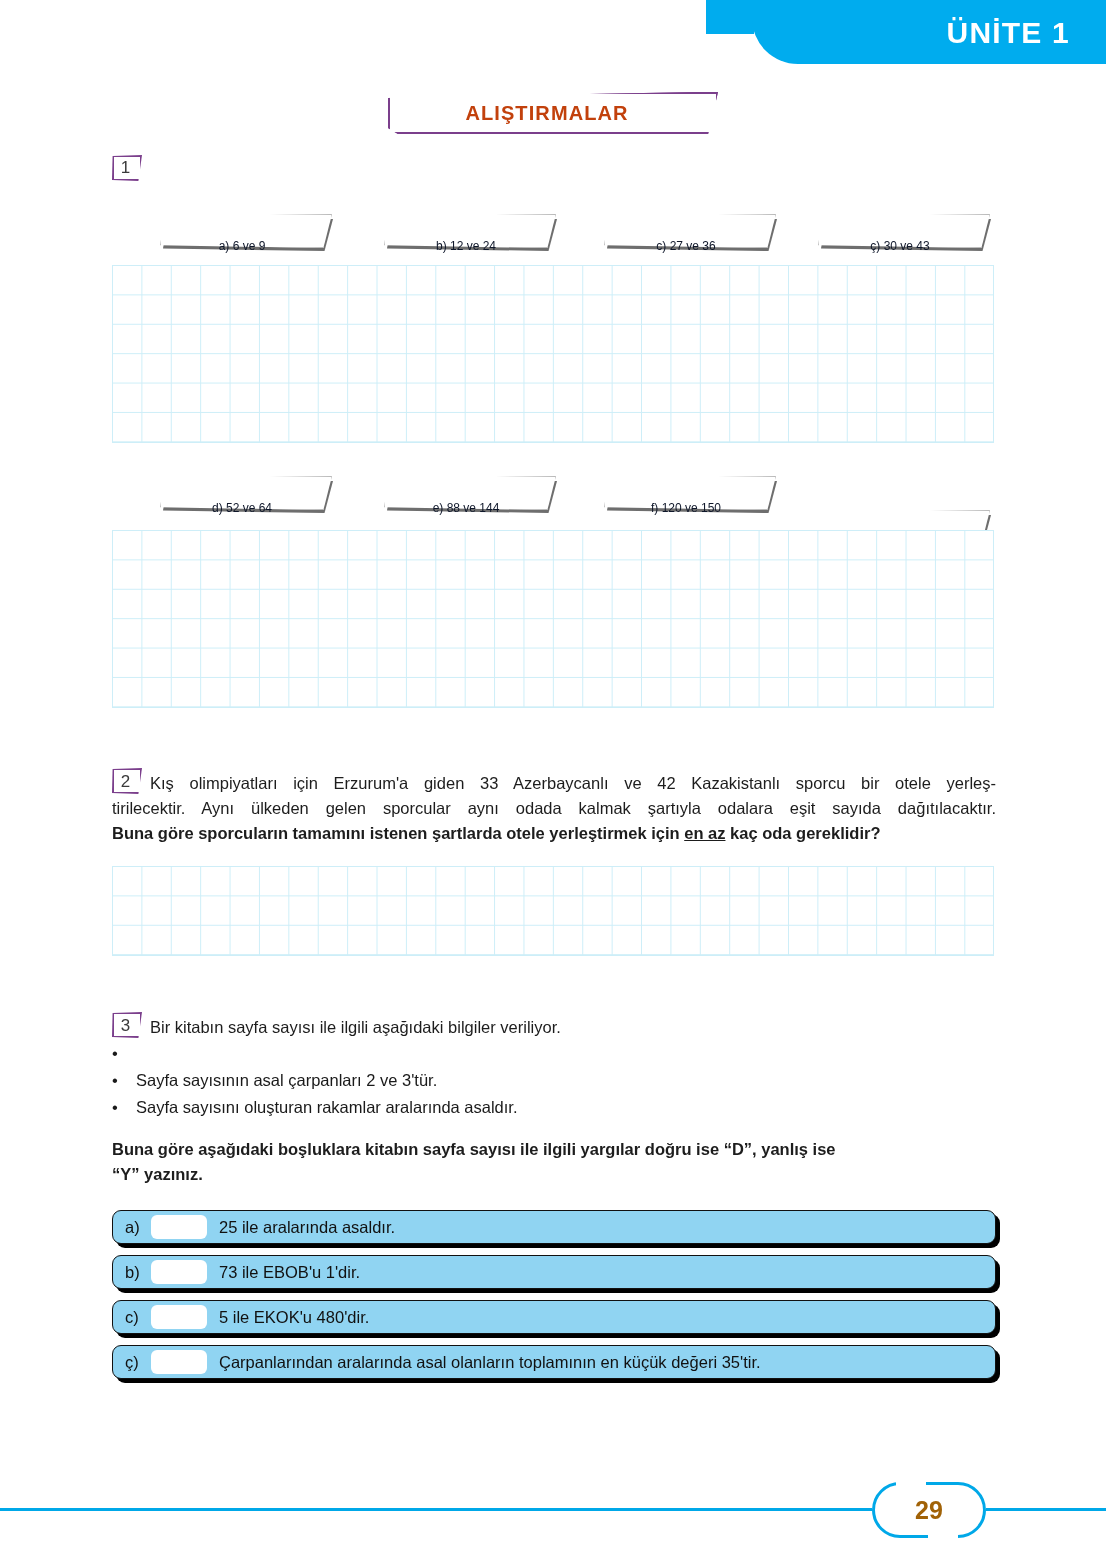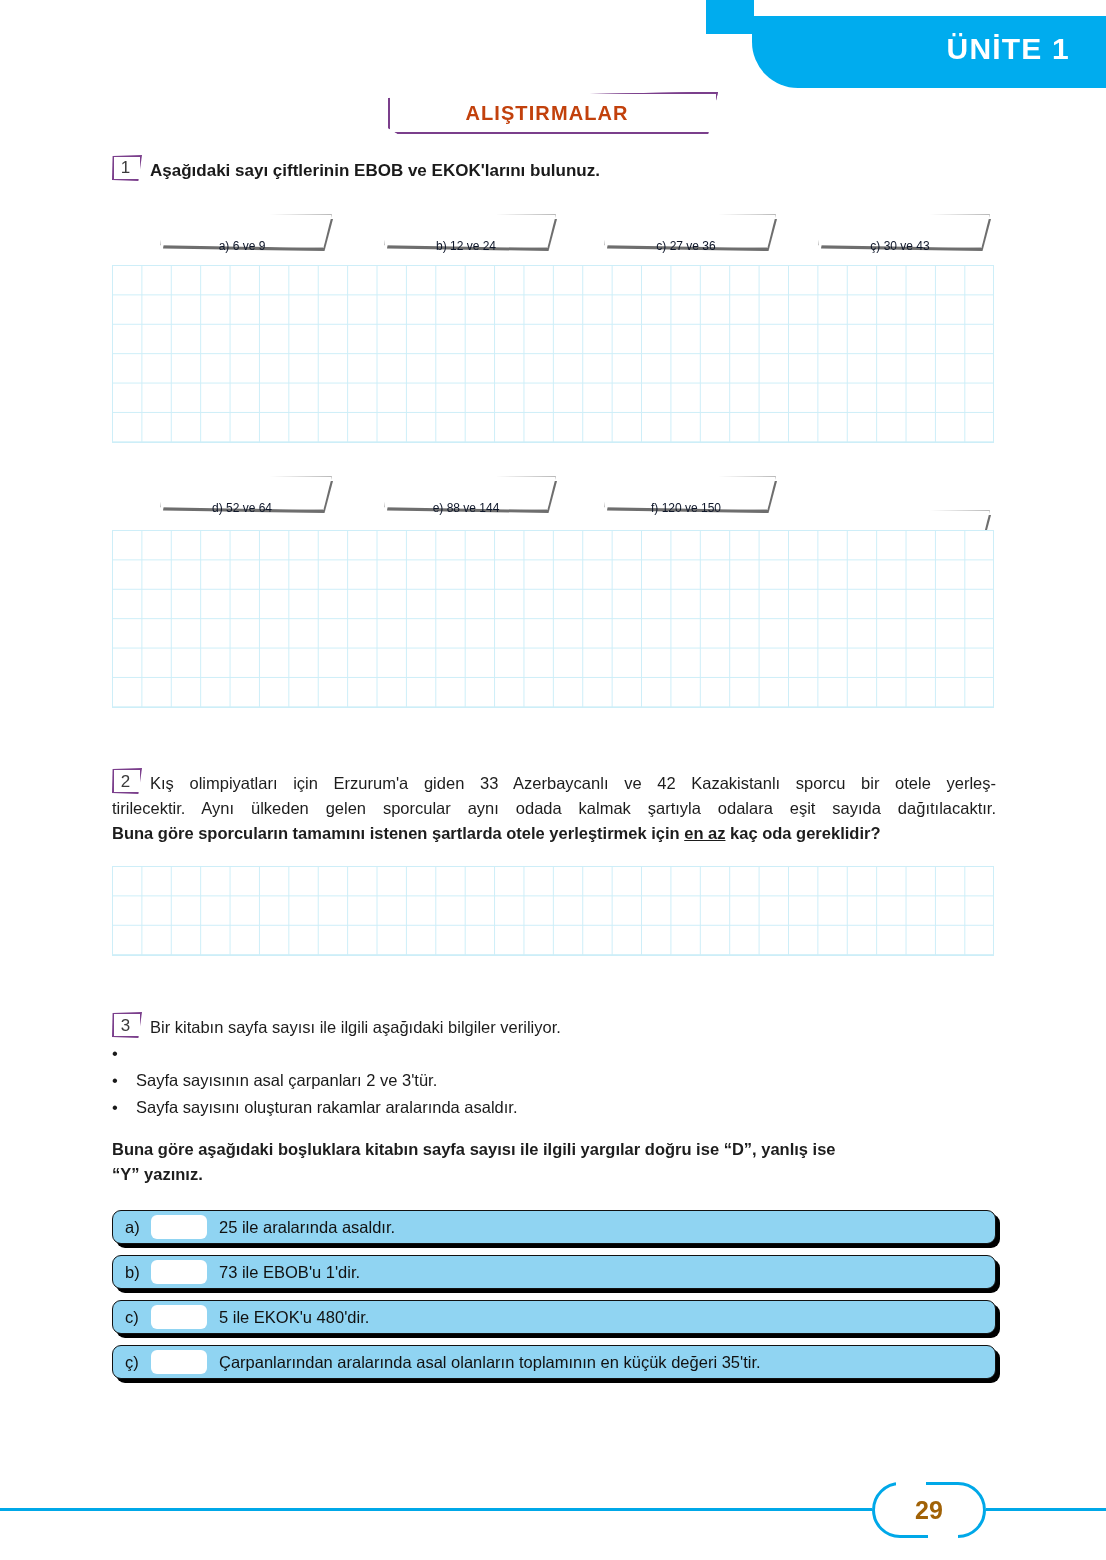--- a/index.html
+++ b/index.html
@@ -12,24 +12,24 @@
     height: 1560px;
     position: relative;
     font-family: "Liberation Sans", sans-serif;
     color: #1a1a1a;
     overflow: hidden;
   }
 
   
   .header-banner {
     position: absolute;
-    top: 16px;
+    top: 0;
     left: 752px;
     width: 354px;
-    height: 72px;
+    height: 64px;
     background: #00ACEE;
     border-bottom-left-radius: 46px;
   }
   .header-notch {
     position: absolute;
     top: 0;
     left: 706px;
     width: 48px;
     height: 34px;
     background: #00ACEE;
@@ -325,21 +325,21 @@
 <div class="alistirmalar-wrap">
   <div class="alistirmalar-shape"></div>
   <div class="alistirmalar-inner"></div>
   <div class="alistirmalar-text">ALIŞTIRMALAR</div>
 </div>
 
 <div class="qblock" style="top:155px;">
   <span class="qnum">
     <span class="qnum-box"></span>
     <span class="qnum-label">1</span>
-  </span><span class="q1-title">Aşağıdaki sayı çiftlerinin EBOB ve EKOK'larını bulunuz.</span>
+  </span>
 </div>
 
 <div class="chip" style="left:160px; top:214px;">
   <span class="chip-shadow"></span>
   <span class="chip-face"></span>
   <span class="chip-label">a) 6 ve 9</span>
 </div>
 <div class="chip" style="left:384px; top:214px;">
   <span class="chip-shadow"></span>
   <span class="chip-face"></span>

